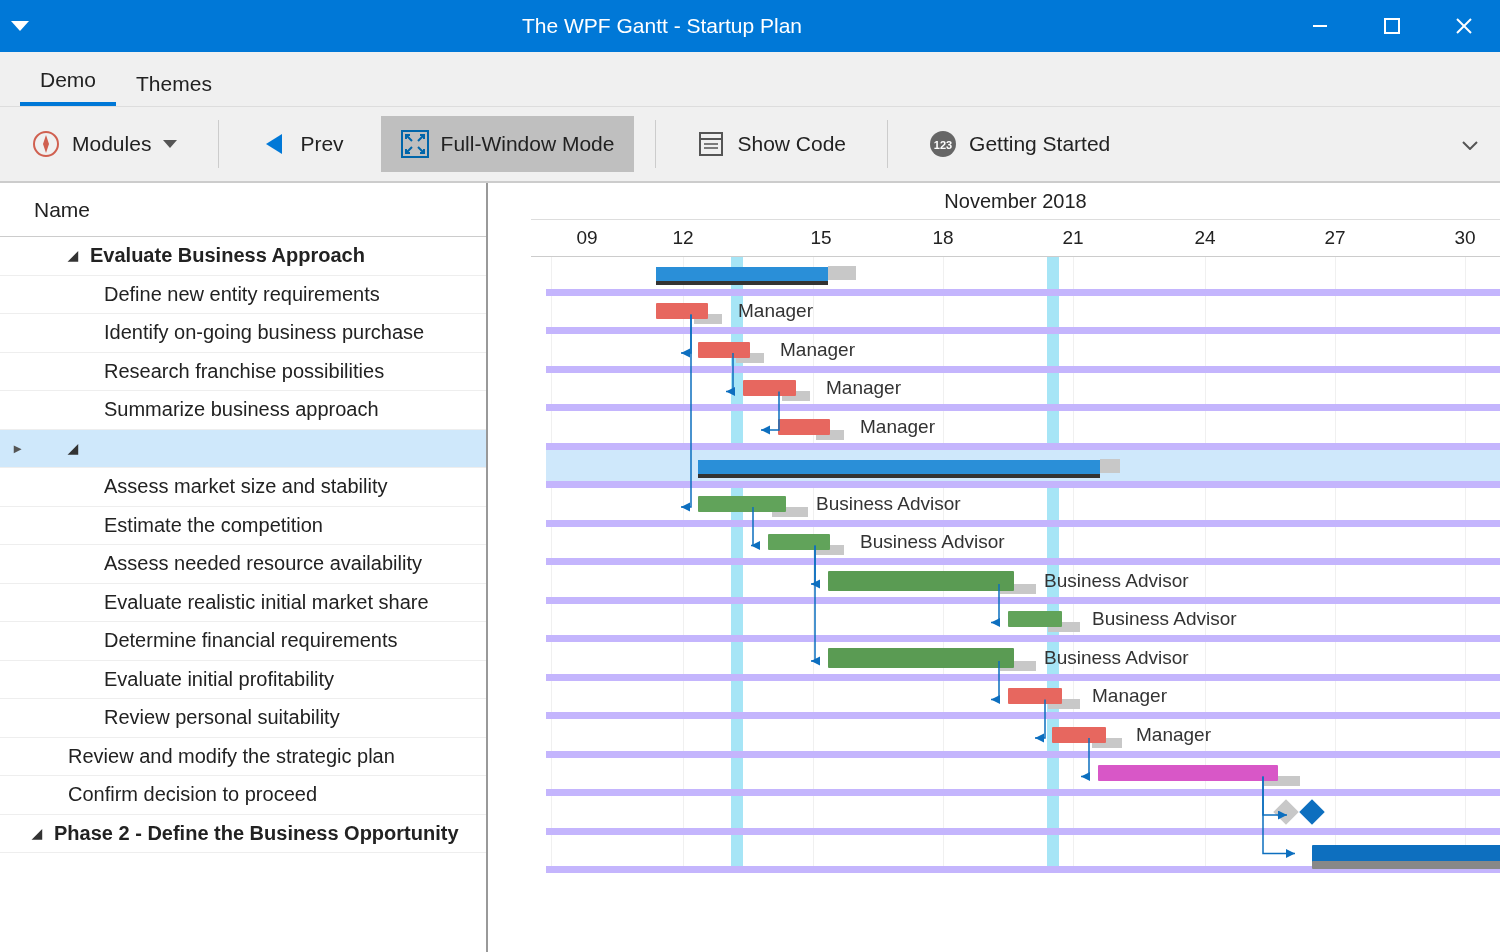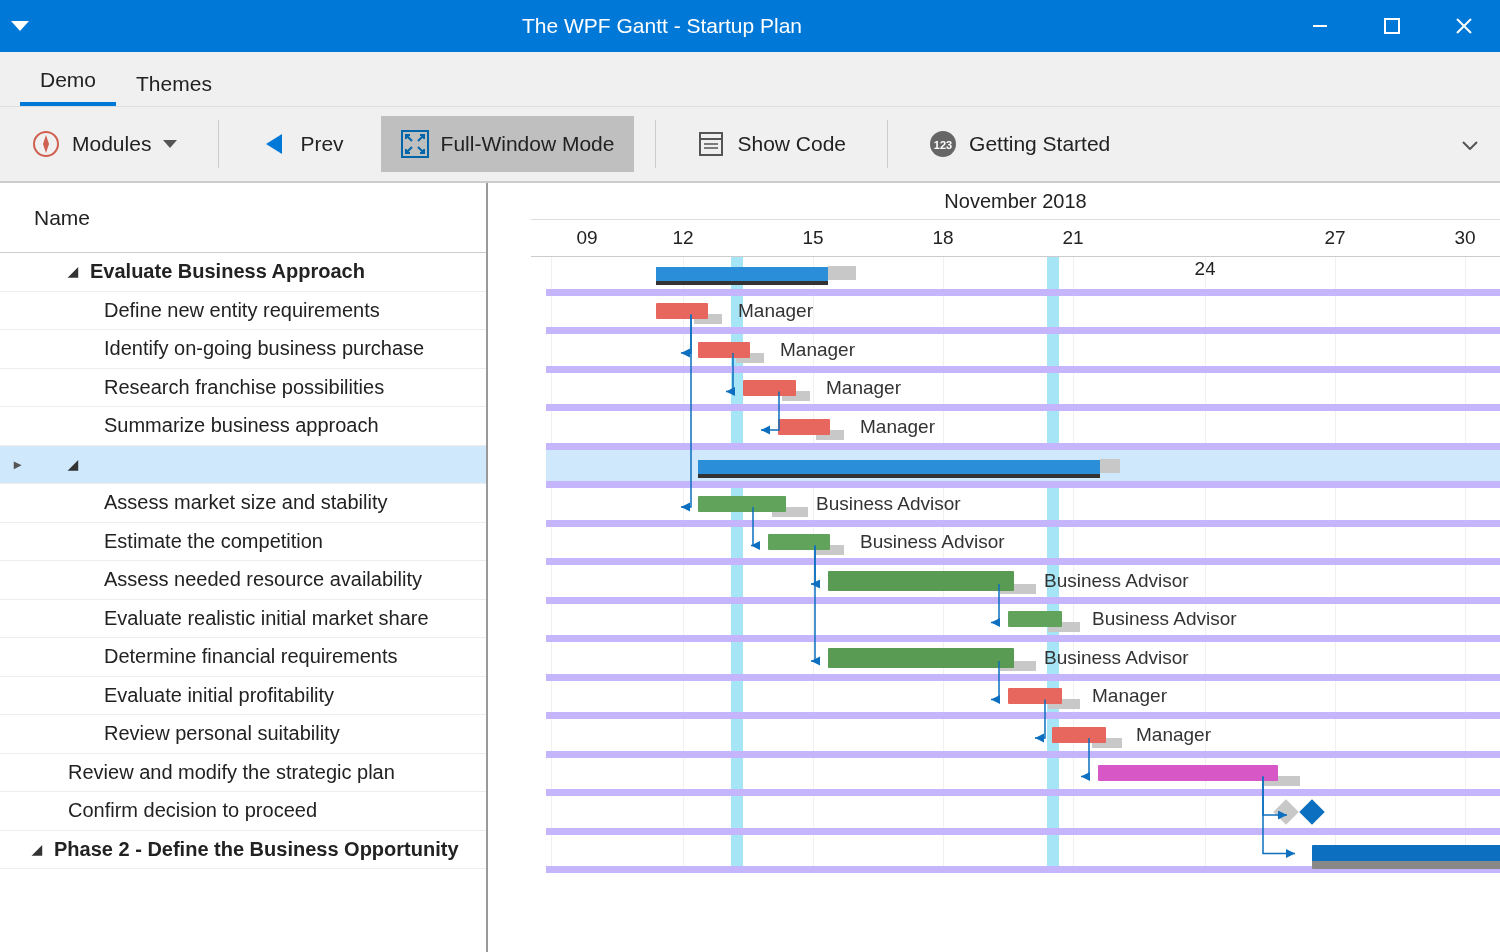--- a/index.html
+++ b/index.html
@@ -25,21 +25,21 @@
   .tool-icon { width: 28px; height: 28px; display: flex; align-items: center; justify-content: center; }
   .chevron-down { width: 14px; height: 14px; }
   .toolbar .spacer { flex: 1; }
   .overflow-chev { width: 36px; text-align: center; }
   
   
   .gantt { display: flex; height: calc(952px - 52px - 55px - 75px); border-top: 1px solid #ccc; }
   
   
   .tree-pane { width: 488px; border-right: 2px solid #999; display: flex; flex-direction: column; }
-  .tree-header { height: 70px; border-bottom: 1px solid #ccc; display: flex; align-items: center; padding-left: 34px; font-size: 21px; }
+  .tree-header { height: 54px; border-bottom: 1px solid #ccc; display: flex; align-items: center; padding-left: 34px; font-size: 21px; }
   .tree-body { flex: 1; overflow: hidden; }
   .tree-row { height: 38.5px; display: flex; align-items: center; border-bottom: 1px solid #eee; padding-left: 14px; font-size: 20px; white-space: nowrap; overflow: hidden; }
   .tree-row.selected { background: #cfe8fb; }
   .tree-row .row-arrow { width: 14px; color: #555; font-size: 14px; margin-right: 4px; visibility: hidden; }
   .tree-row.selected .row-arrow { visibility: visible; }
   .tree-row .expander { width: 16px; margin-right: 6px; font-size: 13px; color: #333; }
   .tree-row.bold { font-weight: bold; }
   
   
   .chart-pane { flex: 1; position: relative; overflow: hidden; padding-left: 43px; }
@@ -259,24 +259,24 @@
         </div>
       </div>
   </div>
 
   <div class="chart-pane">
     <div class="chart-header">
       <div class="chart-header-top">November 2018</div>
       <div class="chart-header-bottom" id="tick-row">
           <span class="tick-label" style="left: 20px; margin-left: 36px;">09</span>
           <span class="tick-label" style="left: 152px;">12</span>
-          <span class="tick-label" style="left: 282px;">15</span>
+          <span class="tick-label" style="left: 290px;">15</span>
           <span class="tick-label" style="left: 412px;">18</span>
           <span class="tick-label" style="left: 542px;">21</span>
-          <span class="tick-label" style="left: 674px; margin-top: 31px;">24</span>
+          <span class="tick-label" style="left: 674px;">24</span>
           <span class="tick-label" style="left: 804px;">27</span>
           <span class="tick-label" style="left: 934px;">30</span>
         </div>
     </div>
     <div class="chart-body" id="chart-body">
       <div class="gridlines" id="gridlines">
           <div class="vline" style="left: 20px;"></div>
           <div class="vline" style="left: 152px;"></div>
           <div class="vline" style="left: 282px;"></div>
           <div class="vline" style="left: 412px;"></div>

